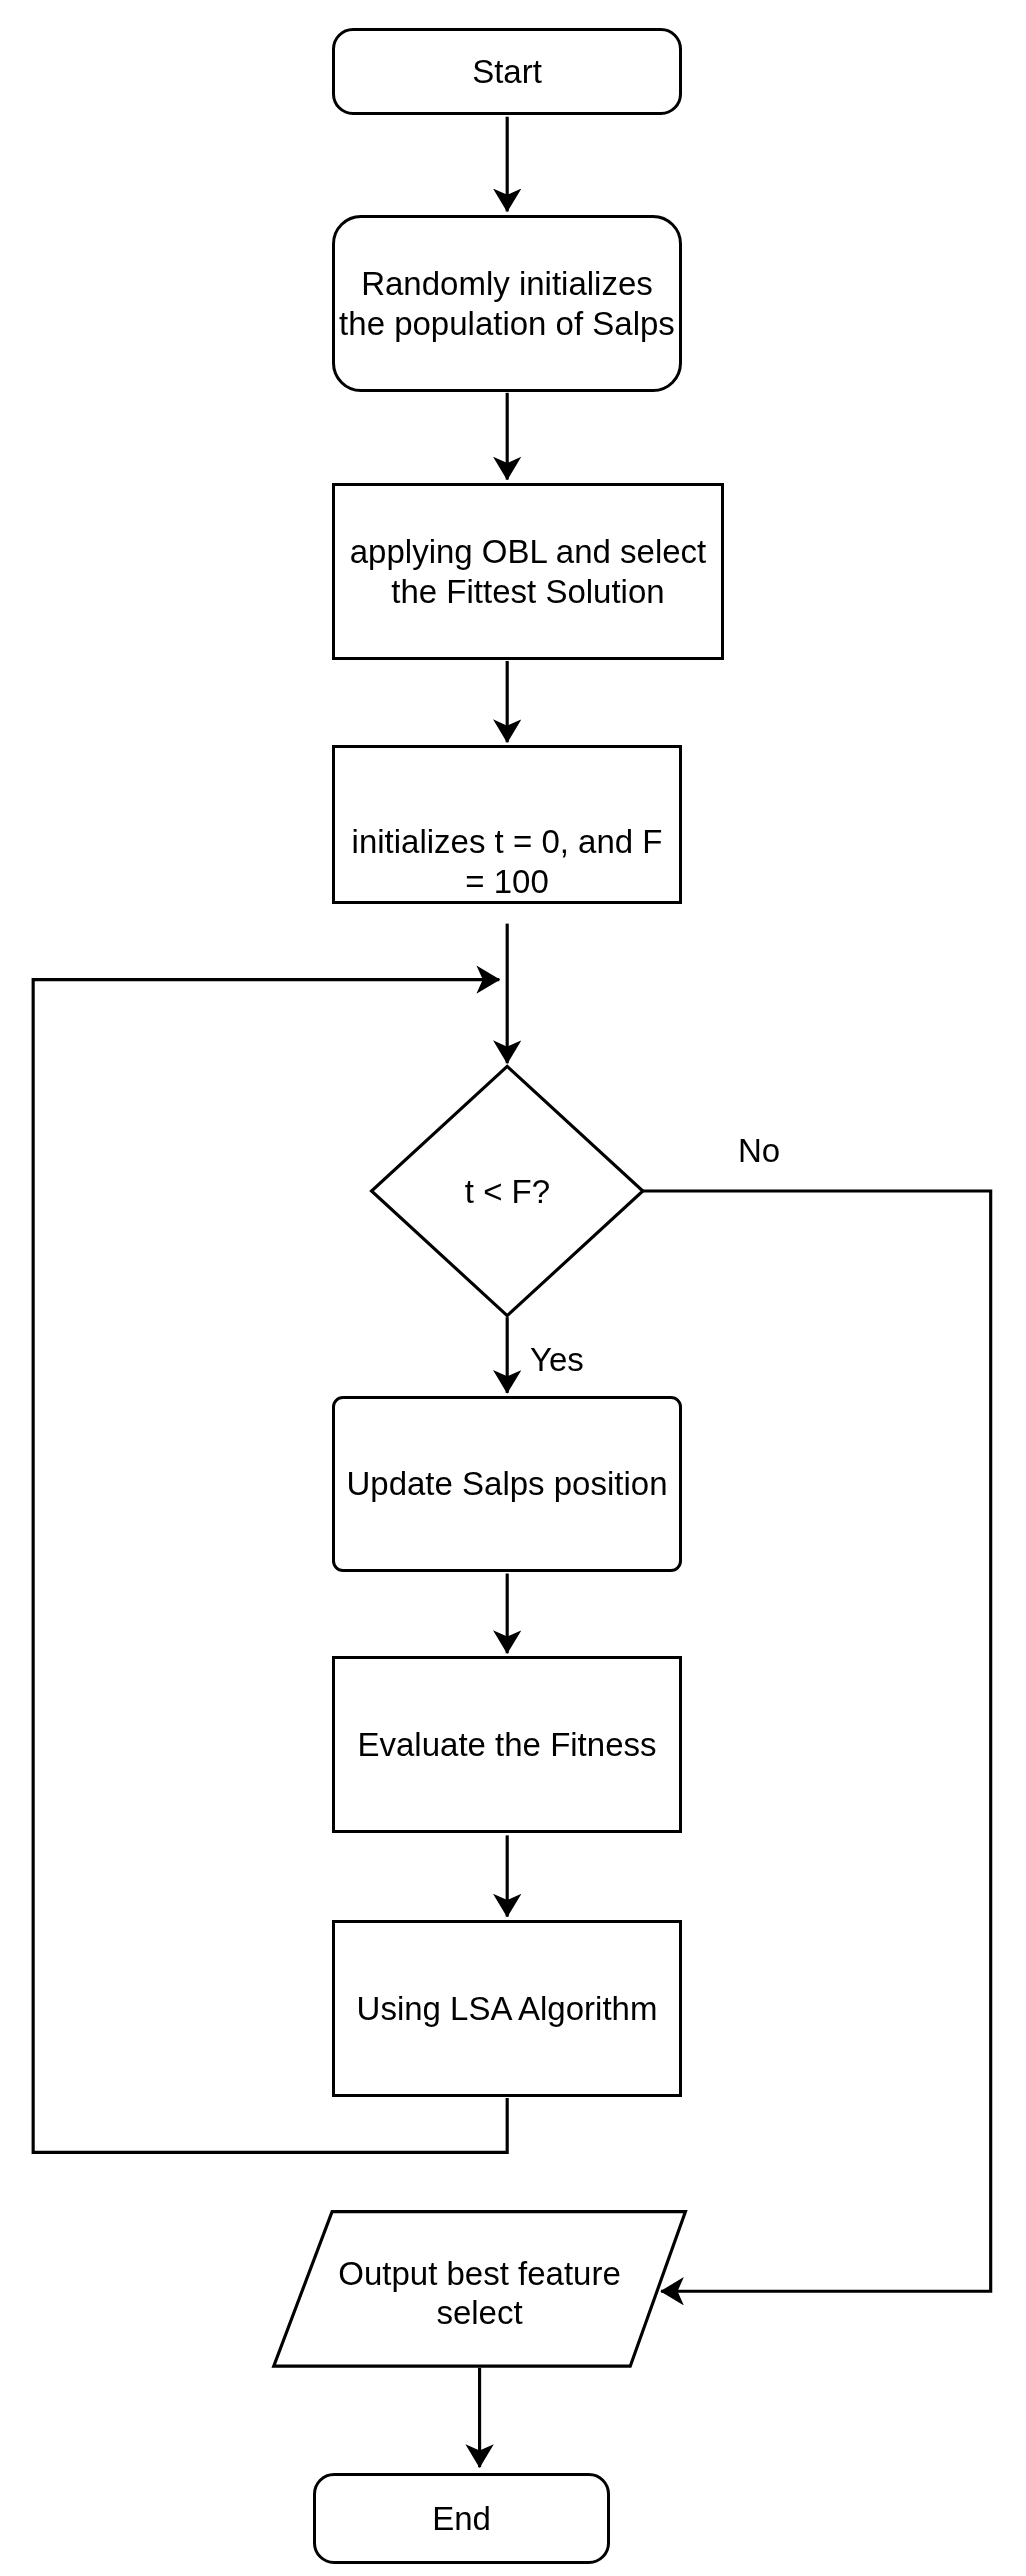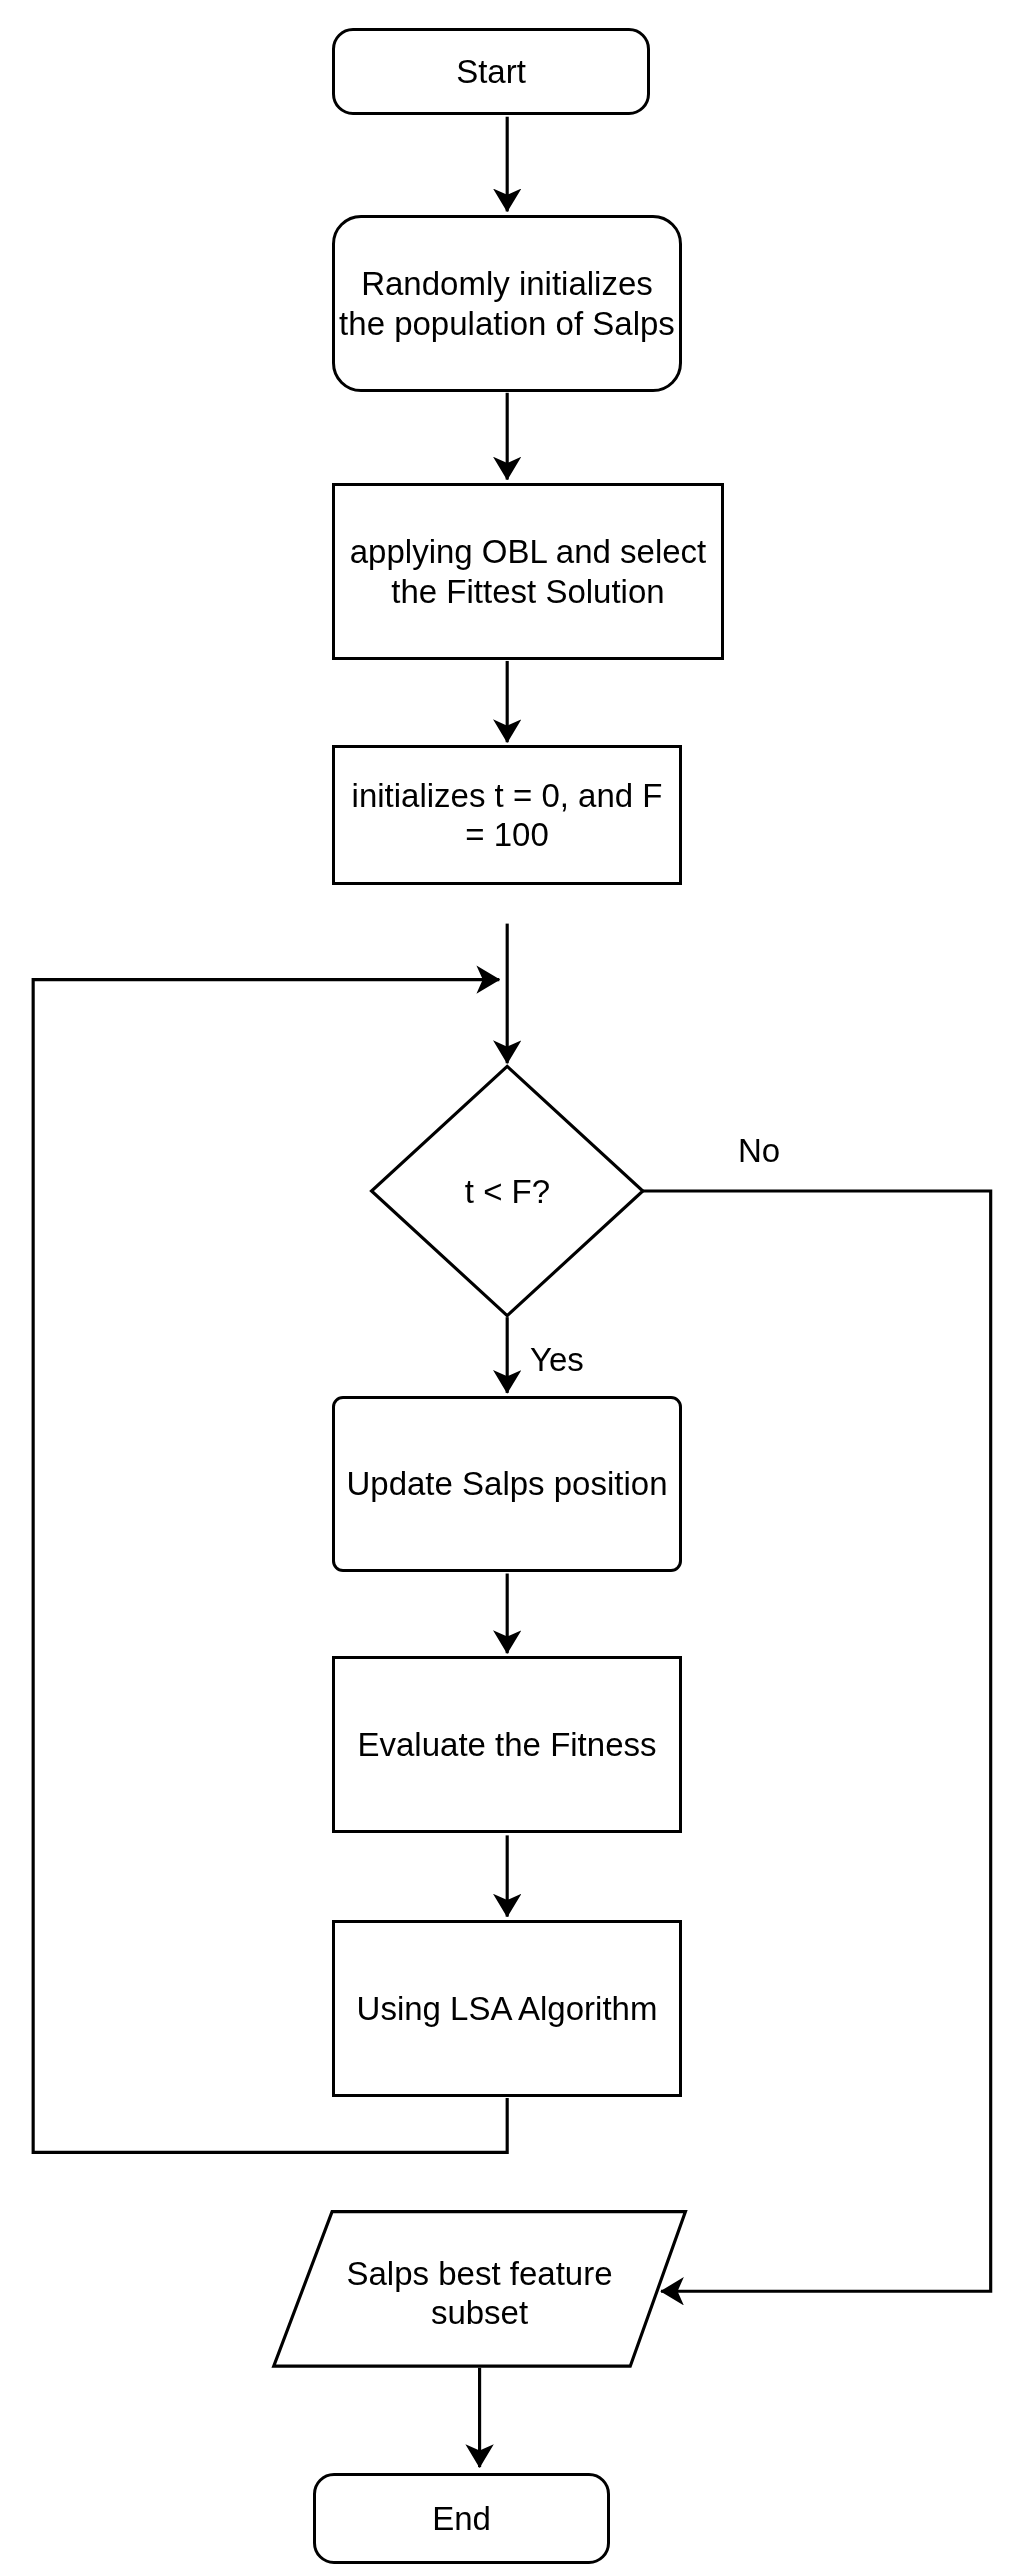--- a/index.html
+++ b/index.html
@@ -44,24 +44,24 @@
     background: transparent;
   }
   .edge-label {
     position: absolute;
     z-index: 3;
     font-size: 33px;
     line-height: 1.0;
     white-space: nowrap;
   }
   
-  .n-start  { left: 332px; top: 28px;   width: 318px; height: 87px; }
+  .n-start  { left: 332px; top: 28px;   width: 350px; height: 87px; }
   .n-init   { left: 332px; top: 215px;  width: 350px; height: 177px; border-radius: 29px; }
   .n-obl    { left: 332px; top: 483px;  width: 392px; height: 177px; }
-  .n-tf     { left: 332px; top: 745px;  width: 350px; height: 140px; }
+  .n-tf     { left: 332px; top: 745px;  width: 350px; height: 159px; align-items: flex-end; }
   .n-update { left: 332px; top: 1396px; width: 350px; height: 176px; border-radius: 11px; }
   .n-eval   { left: 332px; top: 1656px; width: 350px; height: 177px; }
   .n-lsa    { left: 332px; top: 1920px; width: 350px; height: 177px; }
   .n-end    { left: 301px; top: 2473px; width: 297px; height: 91px; margin-left: 12px; }
   .l-decision { left: 389px; top: 1152px; width: 237px; height: 79px; }
   .l-output   { left: 332px; top: 2238px; width: 295px; height: 110px; }
   .l-yes { left: 530px; top: 1322px; margin-top: 21px; }
   .l-no  { left: 738px; top: 1134px; }
 </style>
 </head>
@@ -124,21 +124,21 @@
 
   <div class="node n-eval">
     <span>Evaluate the Fitness</span>
   </div>
 
   <div class="node n-lsa">
     <span>Using LSA Algorithm</span>
   </div>
 
   <div class="overlay-label l-output">
-    <span>Salps best feature subset</span>
+    <span>Output best feature select</span>
   </div>
 
   <div class="node terminator n-end">
     <span>End</span>
   </div>
 
 </div>
 
 
 </body></html>

